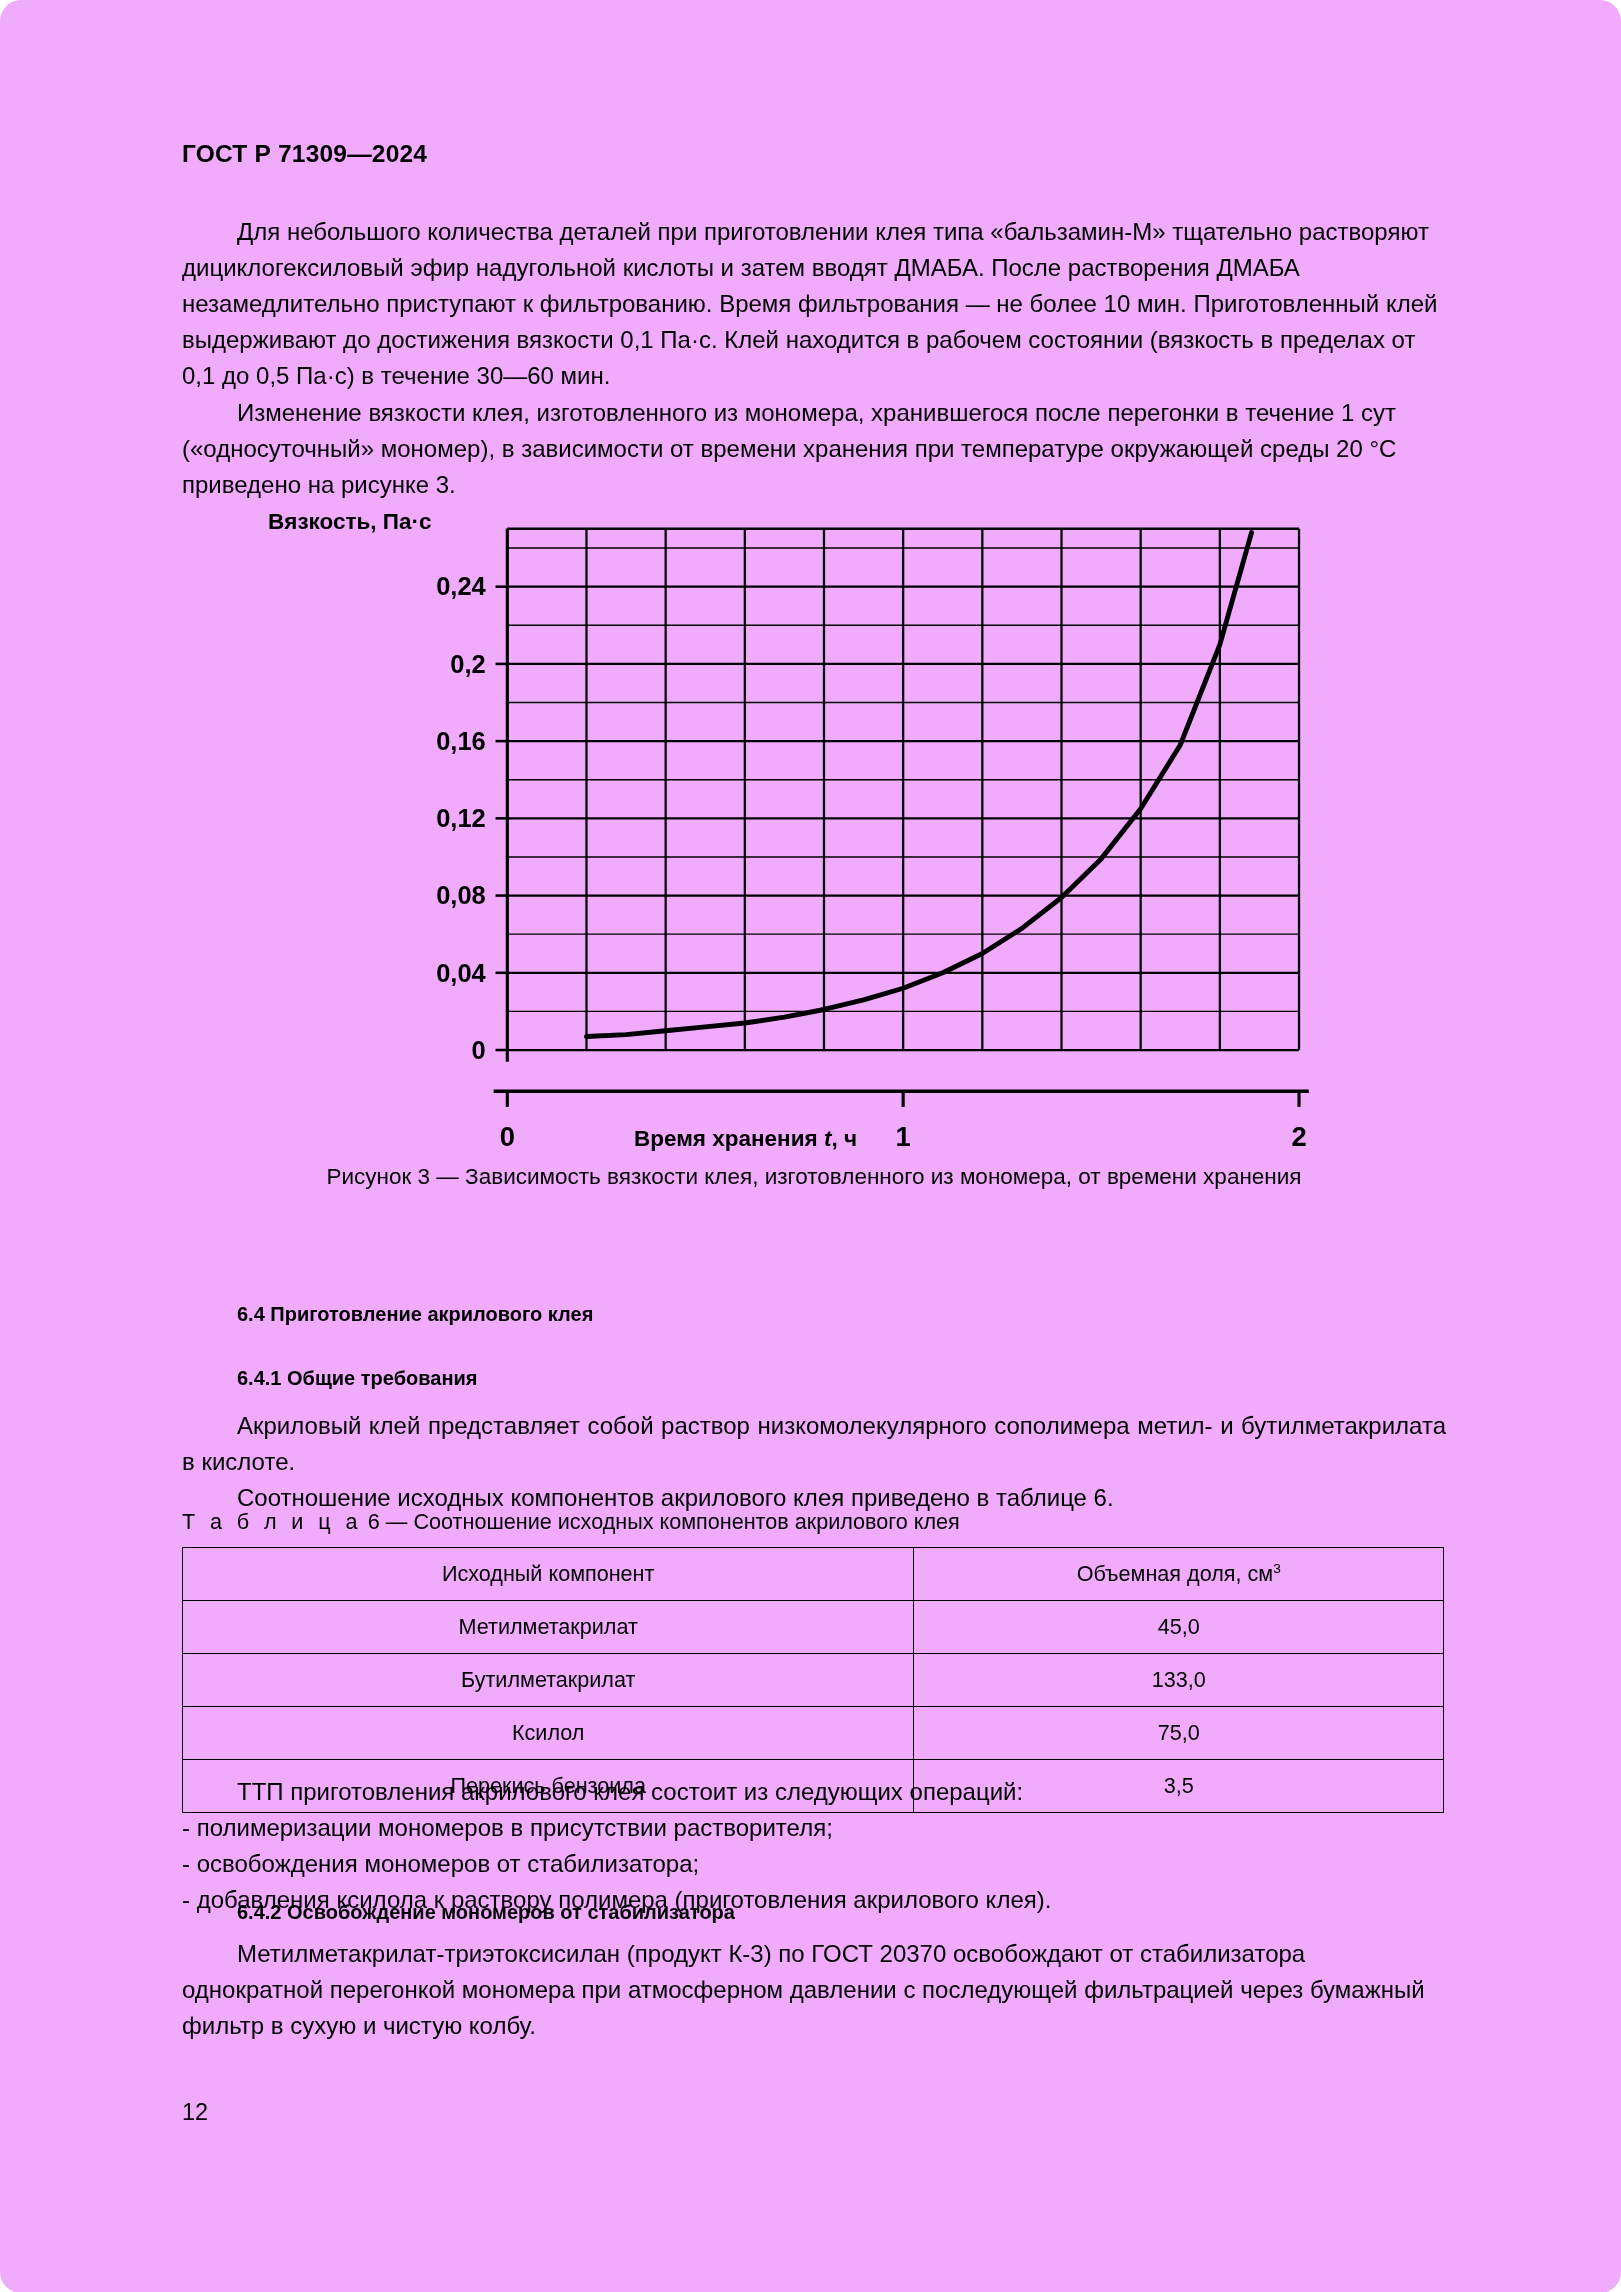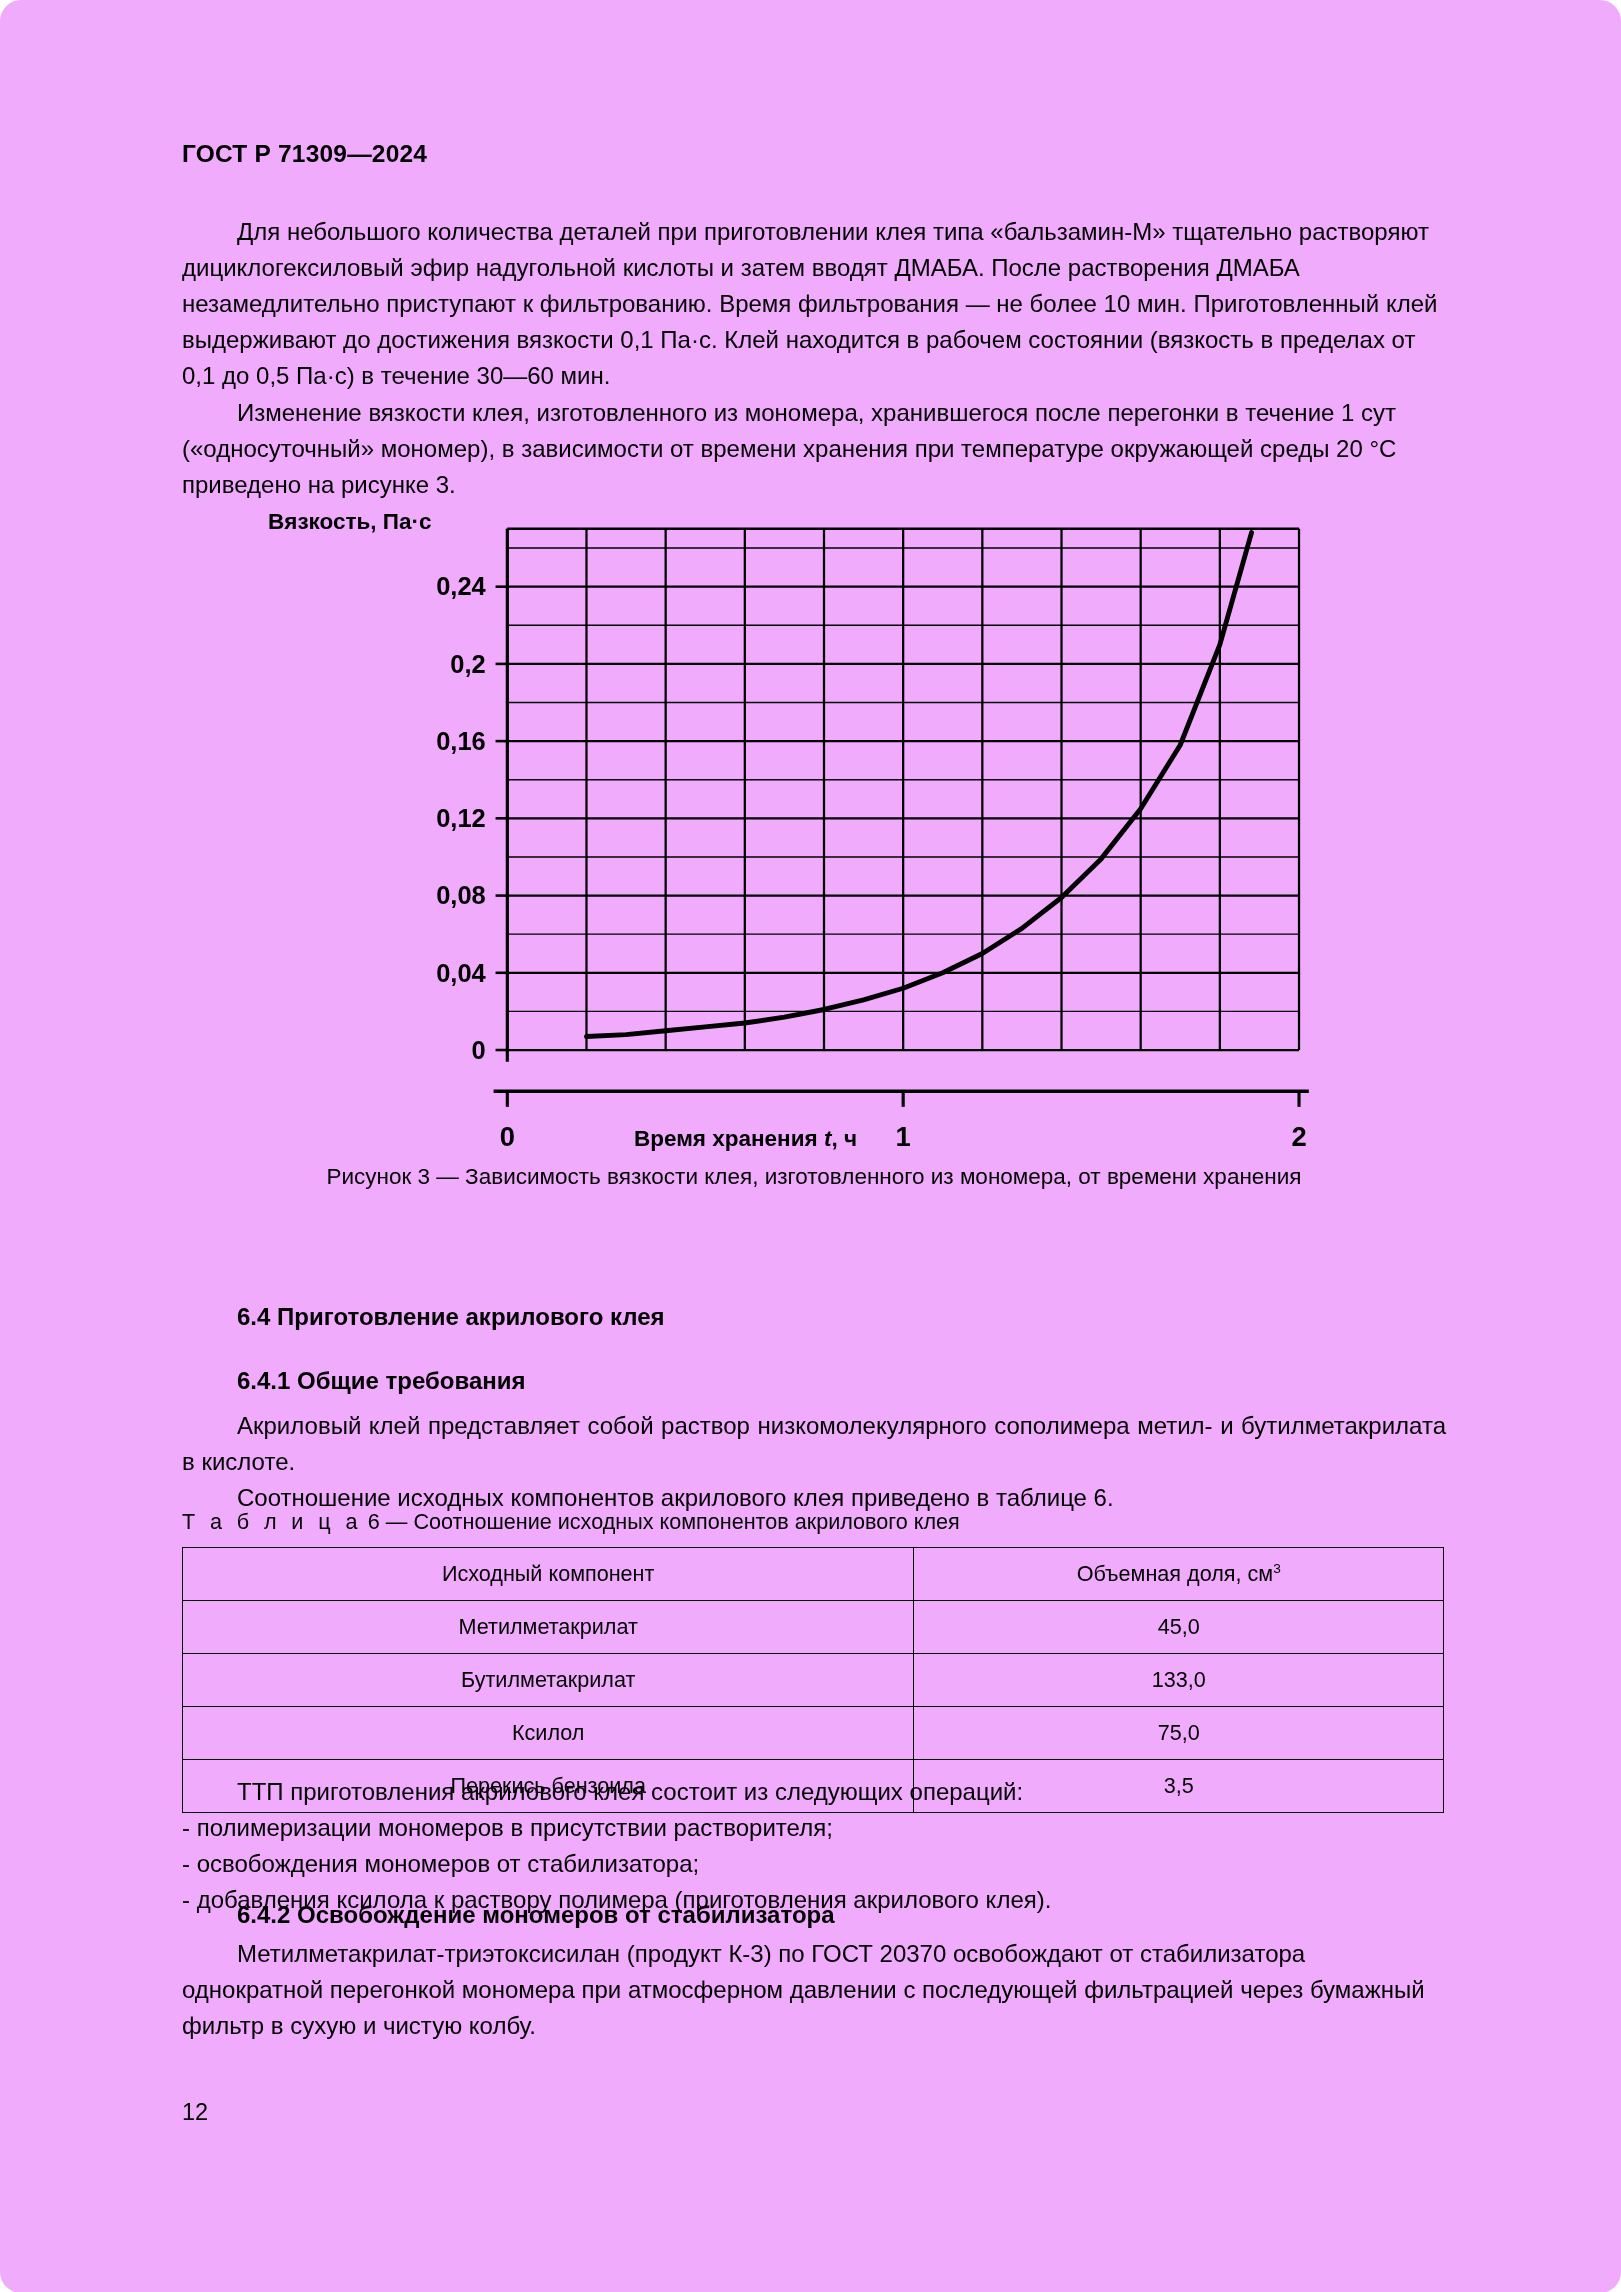--- a/index.html
+++ b/index.html
@@ -105,21 +105,21 @@
     width: 1264px;
     text-align: center;
     font-size: 22.5px;
     white-space: nowrap;
   }
 
   
   .heading {
     position: absolute;
     left: 0;
-    font-size: 24px;
+    font-size: 20px;
     font-weight: bold;
     text-indent: 55px;
     white-space: nowrap;
   }
   .h-64  { top: 1303px; }
   .h-641 { top: 1367px; }
 
   .para-3 { top: 1408px; }
 
   

